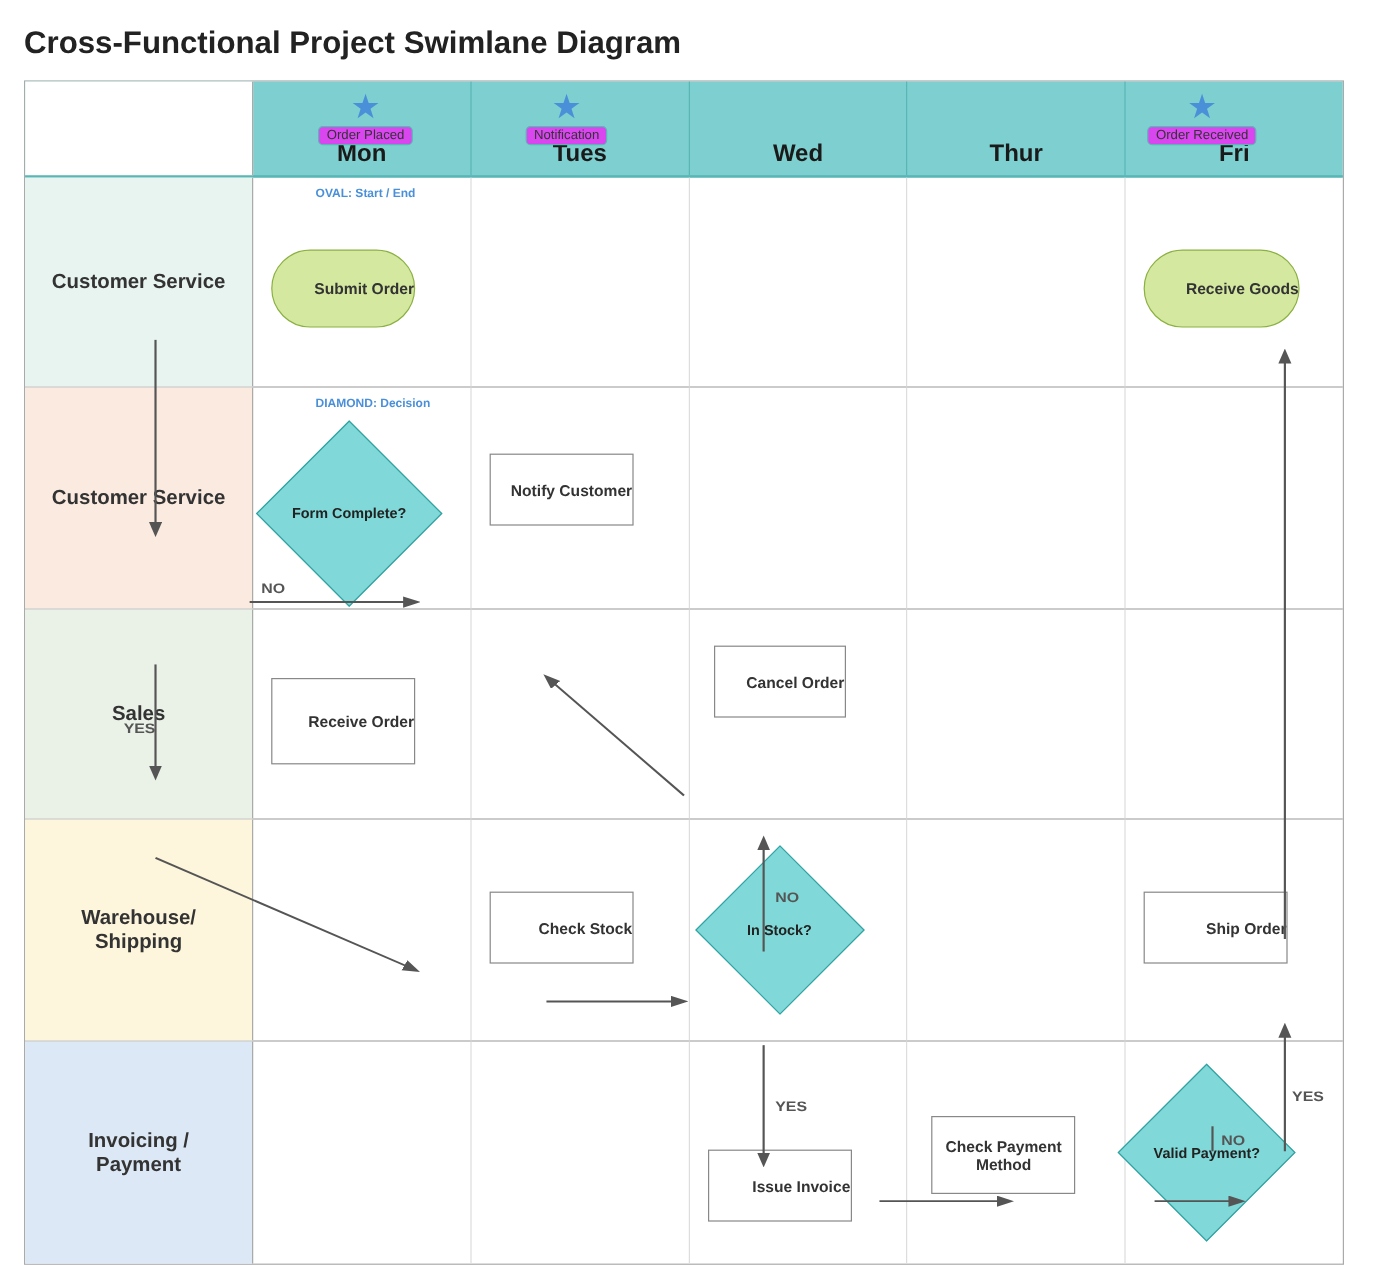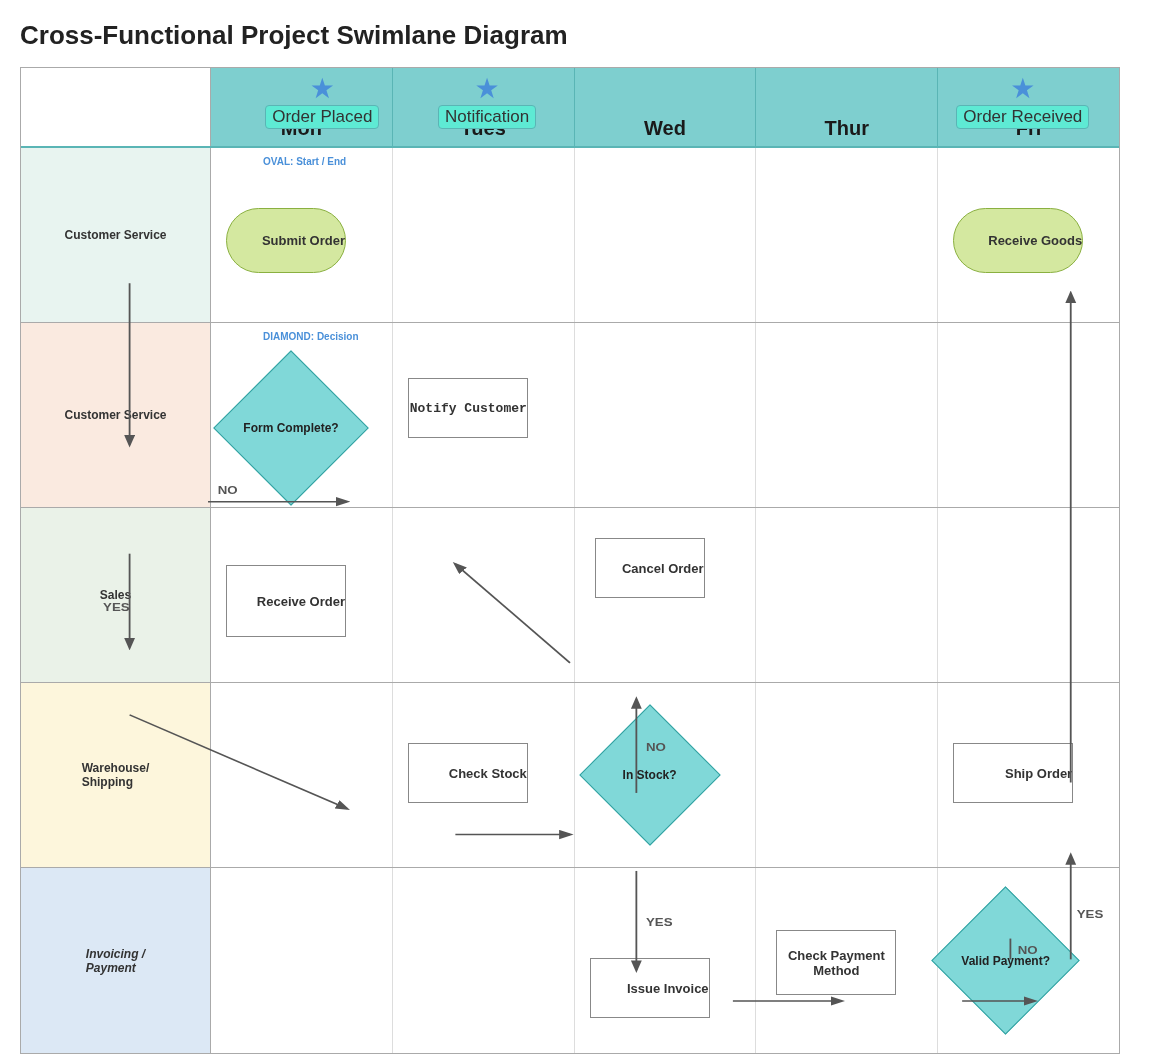--- a/index.html
+++ b/index.html
@@ -58,54 +58,54 @@
       flex-direction: column;
       align-items: center;
     }
 
     .milestone-star {
       font-size: 28px;
       color: #4a90d9;
     }
 
     .milestone-tag {
-      background: #5eead4;
+      background: #d946ef;
       border: 1px solid #5ab5b5;
       border-radius: 4px;
-      font-size: 17px;
+      font-size: 11px;
       padding: 1px 6px;
       color: #333;
       white-space: nowrap;
     }
 
     .swimlane {
       display: flex;
       border-bottom: 1px solid #aaa;
       position: relative;
     }
 
     .swimlane-label {
       width: 190px;
       min-width: 190px;
       display: flex;
       align-items: center;
       justify-content: center;
-      text-align: left;
-      font-size: 12px;
+      text-align: center;
+      font-size: 17px;
       font-weight: bold;
       color: #333;
       border-right: 1px solid #aaa;
       padding: 10px;
     }
 
     .lane-cs1 { background: #e8f4f0; }
     .lane-cs2 { background: #faeae0; }
     .lane-sales { background: #eaf2e8; }
     .lane-warehouse { background: #fdf6dc; }
-    .lane-invoicing { background: #dce8f5; font-style: italic; }
+    .lane-invoicing { background: #dce8f5; }
 
     .swimlane-content {
       flex: 1;
       position: relative;
       display: flex;
     }
 
     .day-section {
       flex: 1;
       border-right: 1px solid #ddd;
@@ -306,21 +306,21 @@
           <div class="annotation" style="top:8px;left:8px;">DIAMOND:
 Decision</div>
 
           <div class="diamond-wrapper" style="width:110px;height:110px;top:50px;left:25px;">
             <div class="diamond"></div>
             <span class="diamond-text">Form Complete?</span>
           </div>
         </div>
         <div class="day-section">
 
-          <div class="shape rect" style="width:120px;height:60px;top:55px;left:15px;font-family:Liberation Mono, monospace;">
+          <div class="shape rect" style="width:120px;height:60px;top:55px;left:15px;">
             <span>Notify Customer</span>
           </div>
         </div>
         <div class="day-section"></div>
         <div class="day-section"></div>
         <div class="day-section" style="border-right:none;"></div>
       </div>
     </div>
 
     <div class="swimlane" style="height:175px;">

